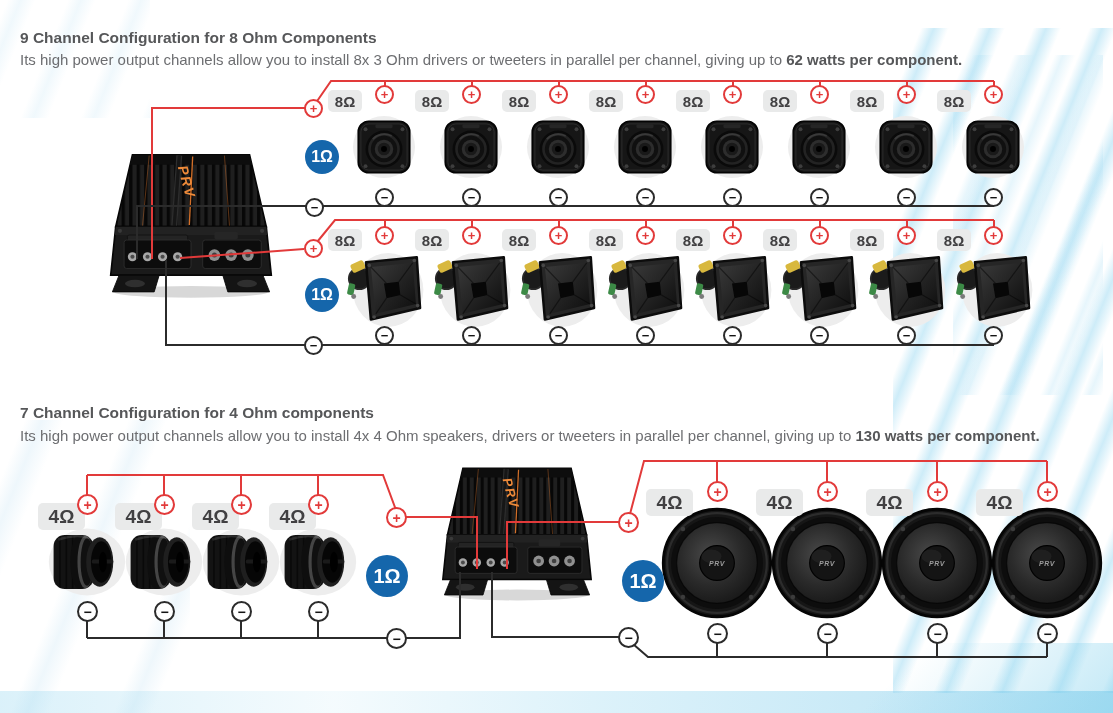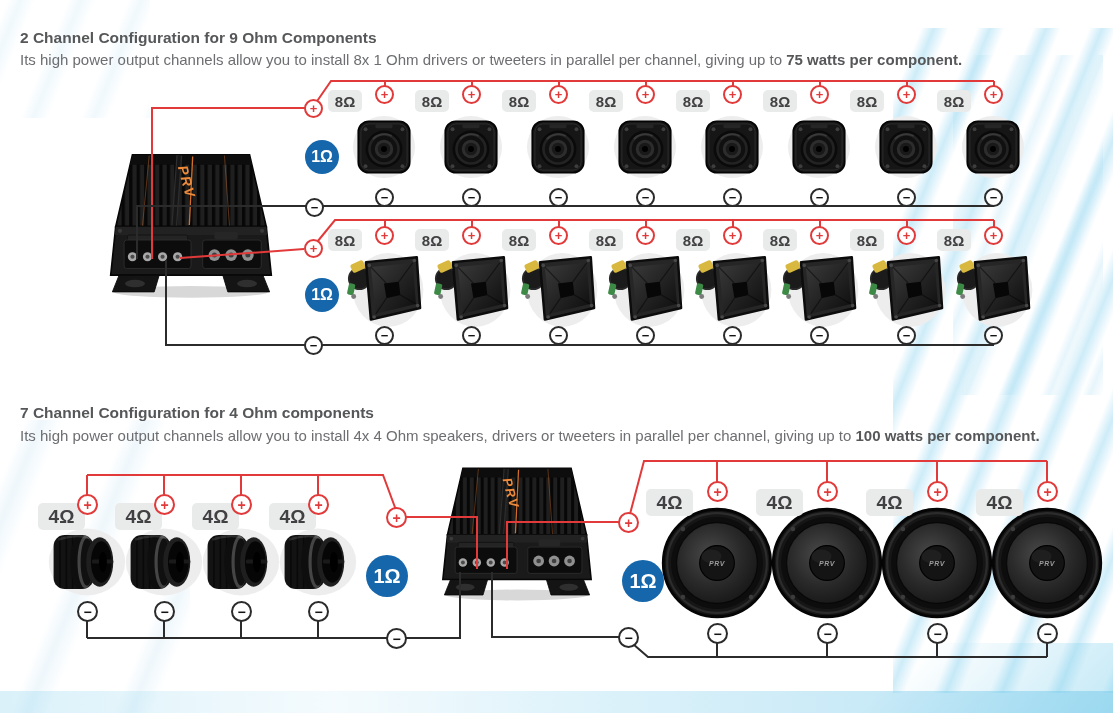--- a/index.html
+++ b/index.html
@@ -179,22 +179,22 @@
   </defs>
 </svg>
 
 <div class="streak streakE"></div>
 <div class="streak streakA"></div>
 <div class="streak streakB"></div>
 <div class="streak streakC"></div>
 <div class="streak streakD"></div>
 <div class="streak streakF"></div>
 
-<div class="heading" style="top:29px">2 Channel Configuration for 9 Ohm Components</div>
-<div class="body-text" style="top:51px"><span>Its high power output channels allow you to install 8x 1 Ohm drivers or tweeters in parallel per channel, giving up to </span><b>75 watts per component.</b></div>
+<div class="heading" style="top:29px">9 Channel Configuration for 8 Ohm Components</div>
+<div class="body-text" style="top:51px"><span>Its high power output channels allow you to install 8x 3 Ohm drivers or tweeters in parallel per channel, giving up to </span><b>62 watts per component.</b></div>
 
 <svg class="amp" style="left:99px;top:148px" width="184" height="159" viewBox="0 0 220 190">
     <use href="#amp"></use>
   </svg>
 <span class="brand" style="left:167px;top:178px;width:42px;font-size:14px;transform:rotate(75deg)">PRV</span>
 
 <svg class="wires" width="1113" height="713" viewBox="0 0 1113 713">
 
   <path class="r" d="M152,259 L152,108 L313,108"></path>
   <path class="r" d="M313,107 L331,81 L994,81"></path>
@@ -354,21 +354,21 @@
     <span class="imp imp1" style="left:-13px;top:9px">8Ω</span>
     <span class="pc s1c" style="left:34px;top:6px">+</span>
     <svg class="spk" style="left:2px;top:28px" width="82" height="84" viewBox="0 0 100 100">
         <use href="#horn-driver"></use>
       </svg>
     <span class="mc s1c" style="left:34px;top:106px">−</span>
   </div>
   </div>
 
 <div class="heading" style="top:404px">7 Channel Configuration for 4 Ohm components</div>
-<div class="body-text" style="top:427px"><span>Its high power output channels allow you to install 4x 4 Ohm speakers, drivers or tweeters in parallel per channel, giving up to </span><b>100 watts per component.</b></div>
+<div class="body-text" style="top:427px"><span>Its high power output channels allow you to install 4x 4 Ohm speakers, drivers or tweeters in parallel per channel, giving up to </span><b>130 watts per component.</b></div>
 
 <svg class="amp" style="left:432px;top:462px" width="170" height="147" viewBox="0 0 220 190">
     <use href="#amp"></use>
   </svg>
 <span class="brand" style="left:492px;top:490px;width:40px;font-size:13px;transform:rotate(75deg)">PRV</span>
 
 <span class="pc s2c abs" style="left:386px;top:507px;z-index:5">+</span>
 <span class="mc s2c abs" style="left:386px;top:628px;z-index:5">−</span>
 <span class="pc s2c abs" style="left:618px;top:512px;z-index:5">+</span>
 <span class="mc s2c abs" style="left:618px;top:627px;z-index:5">−</span>

